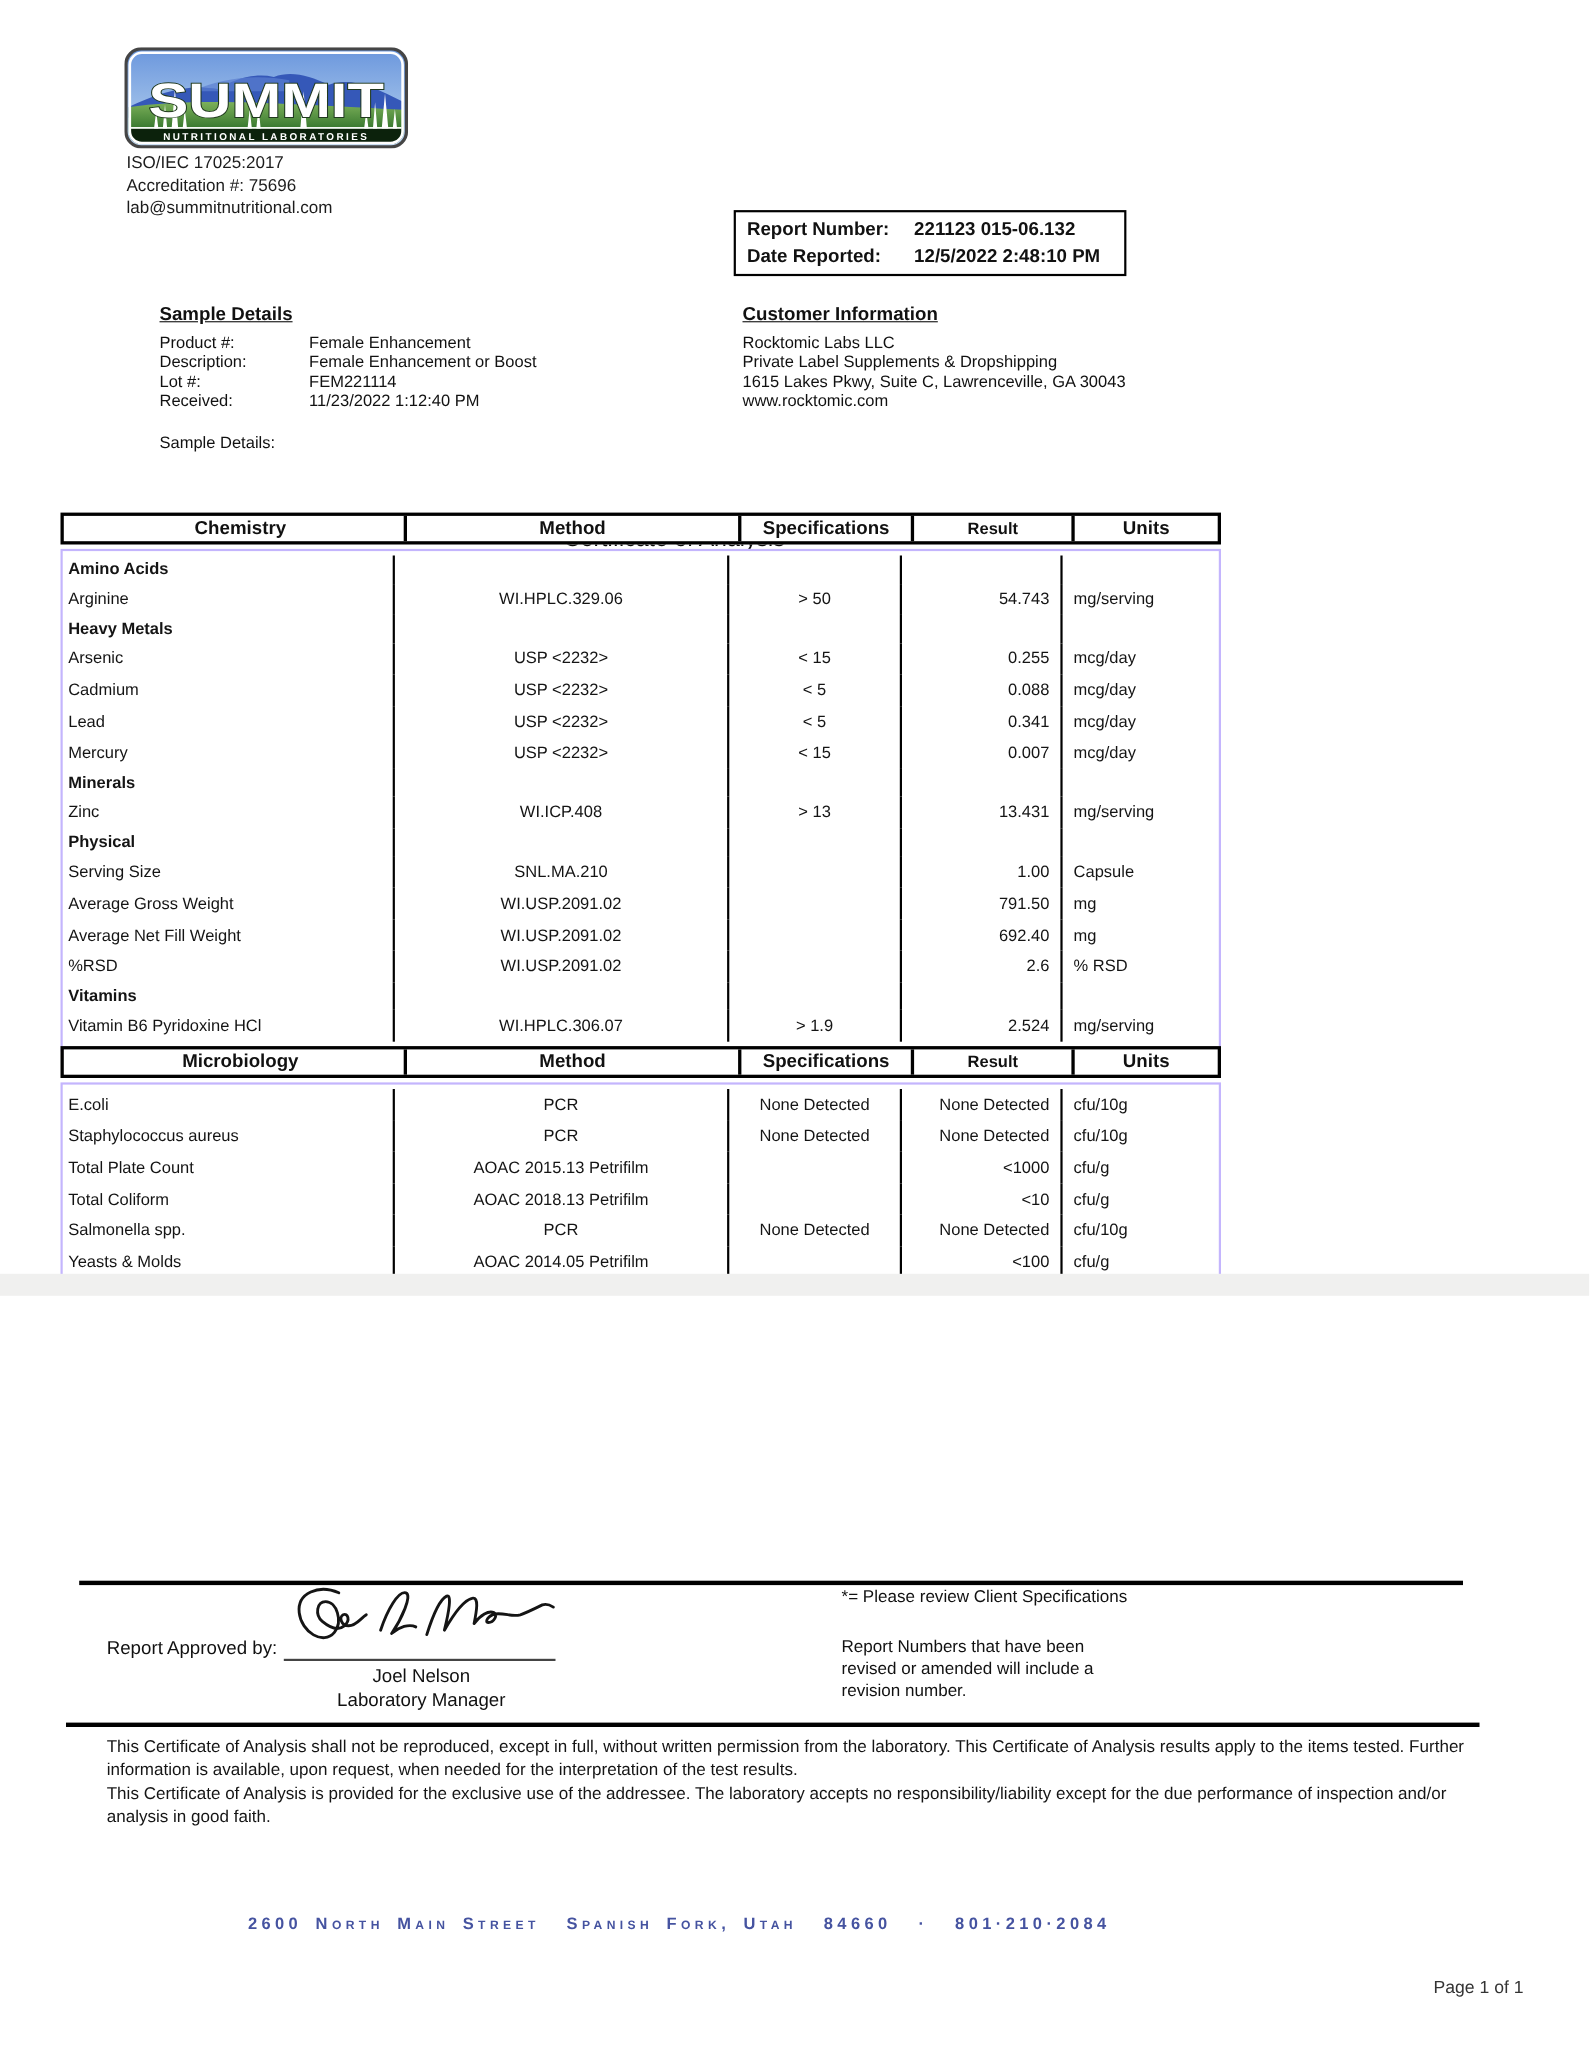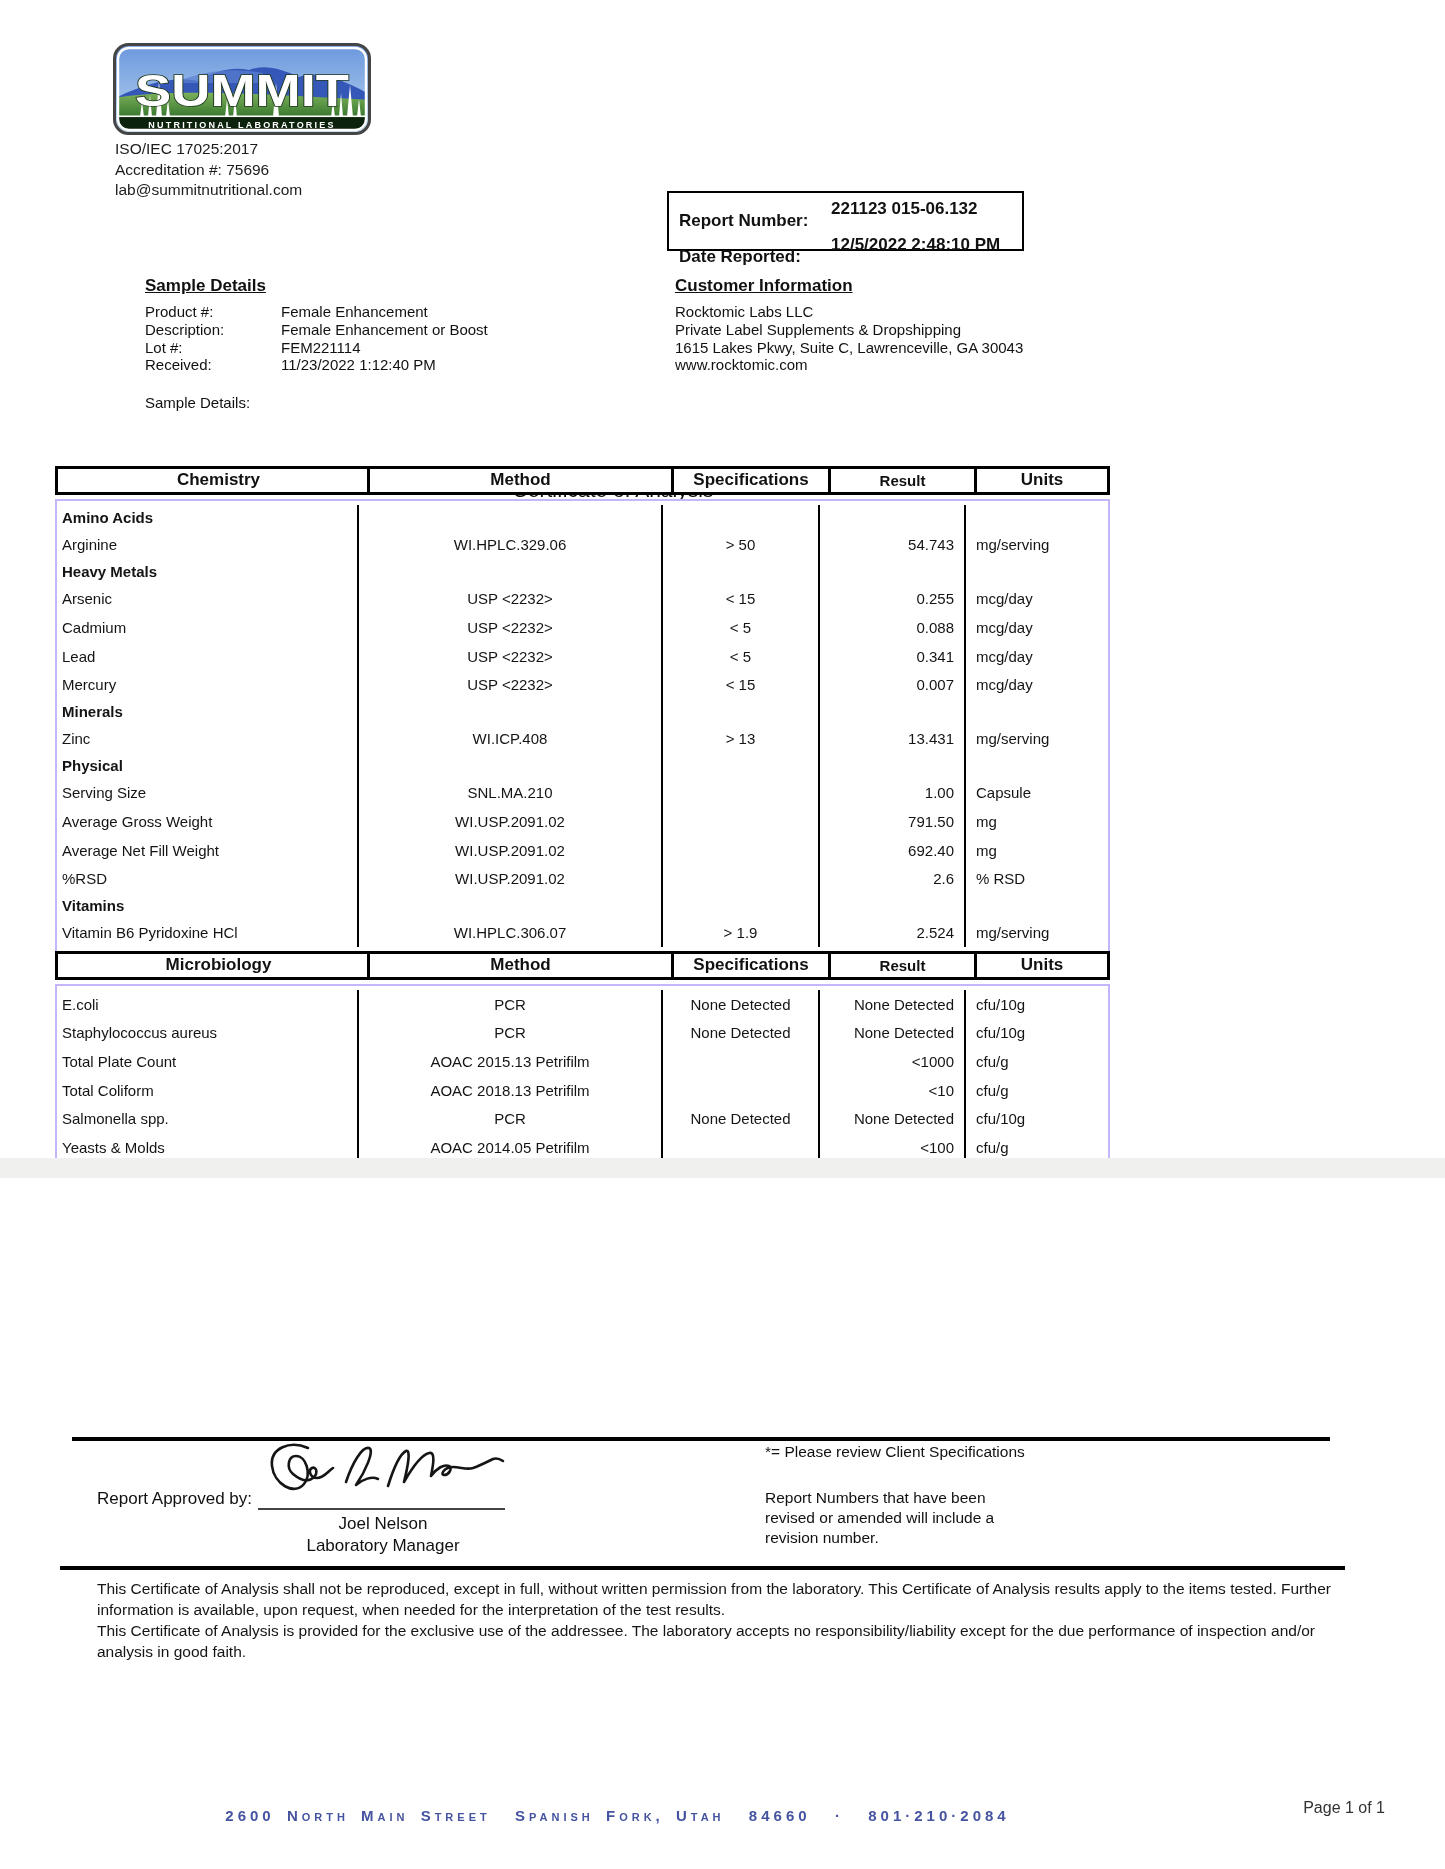--- a/index.html
+++ b/index.html
@@ -14,21 +14,21 @@
   }
 
   
   #logo { position:absolute; left:113px; top:43px; width:258px; height:92px; }
   #lab-info { position:absolute; left:115px; top:139px; font-size:15.5px; line-height:20.5px; color:#1c1c1c; }
   #report-box {
     position:absolute; left:667px; top:191px; width:357px; height:60px;
     border:2.5px solid #000; padding:4px 10px 0 10px;
   }
   .rb-row { display:flex; font-size:17px; font-weight:bold; line-height:24px; }
-  .rb-label { width:152px;margin-top:12px; }
+  .rb-label { width:152px; }
 
   
   .block-heading { font-size:17px; font-weight:bold; text-decoration:underline; }
   #sample-details { position:absolute; left:145px; top:276px; font-size:15px; }
   #sample-details .fields { margin-top:7px; }
   .sd-row { display:flex; line-height:17.8px; }
   .sd-label { width:136px; }
   #sample-details-extra { position:absolute; left:145px; top:394px; font-size:15px; }
   #customer-info { position:absolute; left:675px; top:276px; font-size:15px; }
   #customer-info .lines { margin-top:7px; line-height:17.8px; }
@@ -65,21 +65,21 @@
   #signature { position:absolute; left:250px; top:1438px; width:260px; height:72px; }
   #sig-line { position:absolute; left:258px; top:1508px; width:247px; height:2px; background:#444; }
   #signer-name { position:absolute; left:283px; top:1514px; width:200px; text-align:center; font-size:17px; }
   #signer-title { position:absolute; left:283px; top:1536px; width:200px; text-align:center; font-size:17px; }
   #note-star { position:absolute; left:765px; top:1443px; font-size:15.5px; }
   #note-revision { position:absolute; left:765px; top:1488px; width:240px; font-size:15.5px; line-height:20px; }
 
   
   #disclaimer { position:absolute; left:97px; top:1578px; width:1240px; font-size:15.5px; line-height:21px; color:#151515; }
   #footer-address {
-    position:absolute; left:0; top:1807px; width:1235px; text-align:center;
+    position:absolute; left:0; top:1741px; width:1235px; text-align:center;
     font-size:15px; font-weight:bold; letter-spacing:4px; word-spacing:4px;
     font-variant:small-caps; color:var(--footer-blue); white-space:pre;
   }
   #page-num { position:absolute; right:60px; top:1799px; font-size:16px; color:#333; }
 </style>
 </head>
 <body>
 
 <div id="page" style="--footer-blue: #4553a0;">
 

